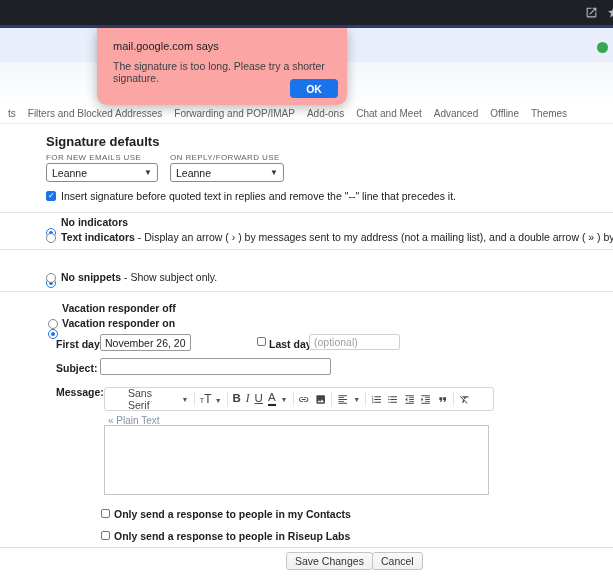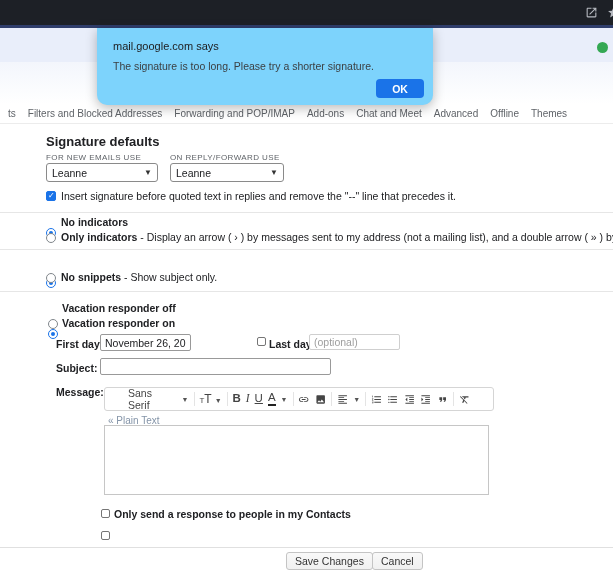--- a/index.html
+++ b/index.html
@@ -10,21 +10,21 @@
 
   
   #topbar { left:0; top:0; width:613px; height:25px; background:#1d2026; overflow:hidden; }
   #topbar svg { fill:#b7bac1; }
   .navy-strip { left:0; top:25px; width:613px; height:3px; background:#2f3d6b; }
   .header-band { left:0; top:28px; width:613px; height:34px; background:#e9eefa; }
   .fade-band { left:0; top:62px; width:613px; height:42px; background:linear-gradient(#f3f6fc,#ffffff); }
   .green-dot { left:597px; top:42px; width:11px; height:11px; border-radius:50%; background:#34a853; }
 
   
-  #dialog { left:97px; top:28px; width:336px; height:77px; background:#7dd3fc;
+  #dialog { left:97px; top:28px; width:250px; height:77px; background:#fca5a5;
     border-radius:0 0 10px 10px; box-shadow:0 3px 12px rgba(0,0,0,.28); z-index:50; }
   #dialog .src { position:absolute; left:16px; top:12px; font-size:11px; color:#202124; }
   #dialog .msg { position:absolute; left:16px; top:32px; font-size:10.5px; color:#3c4043; }
   #dialog .ok { position:absolute; right:9px; bottom:7px; width:48px; height:19px;
     background:#1a73e8; color:#fff; border:none; border-radius:4px; font-size:10.5px;
     font-weight:bold; font-family:inherit; display:flex; align-items:center; justify-content:center; cursor:pointer; }
 
   
   #tabs { left:0; top:104px; width:613px; height:19px; display:flex; gap:12px;
     align-items:center; padding-left:8px; font-size:10px; color:#5f6368; white-space:nowrap; }
@@ -124,21 +124,21 @@
   <div class="abs optline" style="left:61px;top:190px;">Insert signature before quoted text in replies and remove the "--" line that precedes it.</div>
 
   <div class="abs divider" style="top:212px;"></div>
 
   <div class="abs radio sel-on" style="left:46px;top:218px;"></div>
   <div class="abs optline" style="left:61px;top:216px;">
     <b>No indicators</b><span class="rest"></span>
   </div>
   <div class="abs radio" style="left:46px;top:233px;"></div>
   <div class="abs optline" style="left:61px;top:231px;">
-    <b>Only indicators</b><span class="rest"> - Display an arrow ( › ) by messages sent to my address (not a mailing list), and a double arrow ( » ) by messages sent</span>
+    <b>Text indicators</b><span class="rest"> - Display an arrow ( › ) by messages sent to my address (not a mailing list), and a double arrow ( » ) by messages sent</span>
   </div>
 
   <div class="abs divider" style="top:249px;"></div>
 
   <div class="abs radio sel-on" style="left:46px;top:258px;"></div>
   <div class="abs radio" style="left:46px;top:273px;"></div>
   <div class="abs optline" style="left:61px;top:271px;">
     <b>No snippets</b><span class="rest"> - Show subject only.</span>
   </div>
 
@@ -211,20 +211,21 @@
         <path d="M3.27 5L2 6.27l6.97 6.97L6.5 19h3l1.57-3.66L16.73 21 18 19.73 3.55 5.27 3.27 5zM6 5v.18L8.82 8h2.4l-.72 1.68 2.1 2.1L14.21 8H20V5H6z"></path>
       </svg>
   </div>
 
   <div id="plaintext" class="abs">« Plain Text</div>
   <textarea id="msgbox" class="abs" style=""></textarea>
 
   <div class="abs cbox" style="left:101px;top:509px;width:9px;height:9px;"></div>
   <div class="abs bold-lbl" style="left:114px;top:508px;">Only send a response to people in my Contacts</div>
   <div class="abs cbox" style="left:101px;top:531px;width:9px;height:9px;"></div>
+  <div class="abs bold-lbl" style="left:114px;top:530px;">Only send a response to people in Riseup Labs</div>
 
   <div class="abs divider" style="top:547px;background:#e0e0e0;"></div>
   <button class="abs btn" style="left:286px;top:552px;">Save Changes</button>
   <button class="abs btn" style="left:372px;top:552px;">Cancel</button>
 
   <div id="dialog" class="abs">
     <div class="src">mail.google.com says</div>
     <div class="msg">The signature is too long. Please try a shorter signature.</div>
     <button class="ok">OK</button>
   </div>

